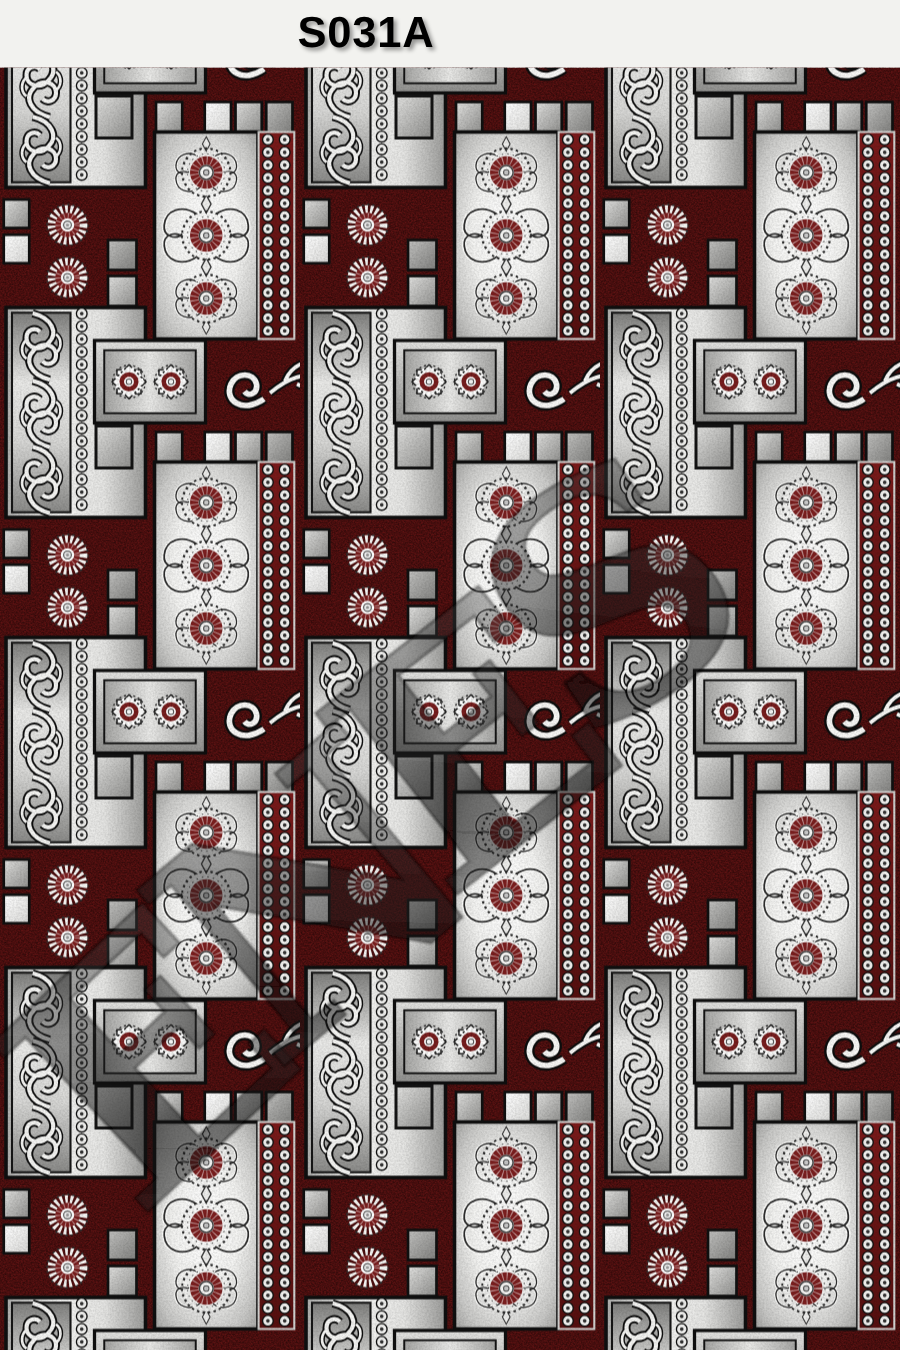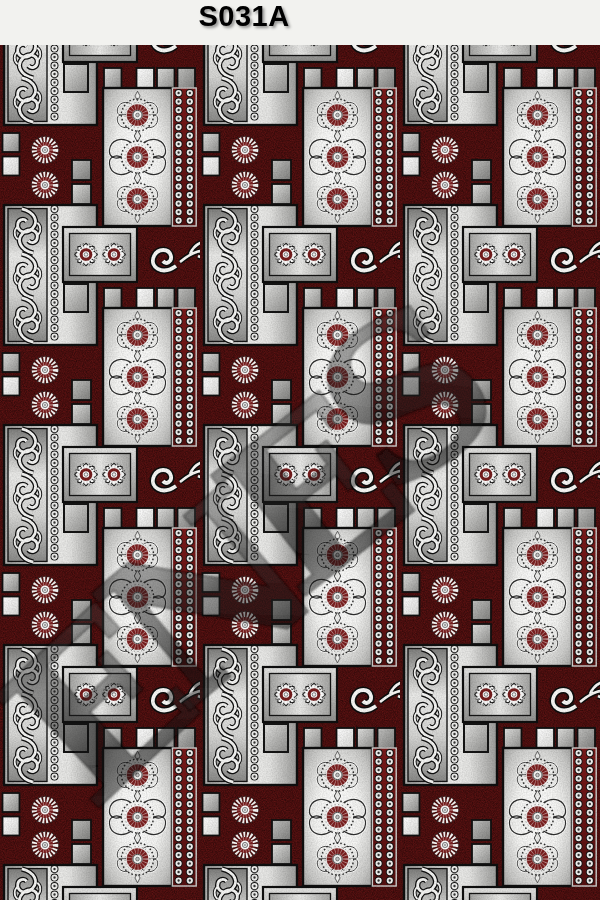--- a/index.html
+++ b/index.html
@@ -5,21 +5,21 @@
   html,body{margin:0;padding:0;}
   body{
     width:600px;height:900px;overflow:hidden;
     background:#f2f2ef;
     font-family:"Liberation Sans", sans-serif;
   }
   .page{width:600px;height:900px;position:relative;}
   .header{
     width:488px;height:45px;
     background:#f2f2ef;
-    display:flex;justify-content:center;
+    display:flex;align-items:center;justify-content:center;
   }
   .header .title{
     font-weight:bold;
     font-size:29px;
     color:#000;
     letter-spacing:.5px;
     text-shadow:2px 2px 3px rgba(0,0,0,.40);
   }
   .carpet{width:600px;height:855px;position:relative;line-height:0;}
   svg{display:block;}

